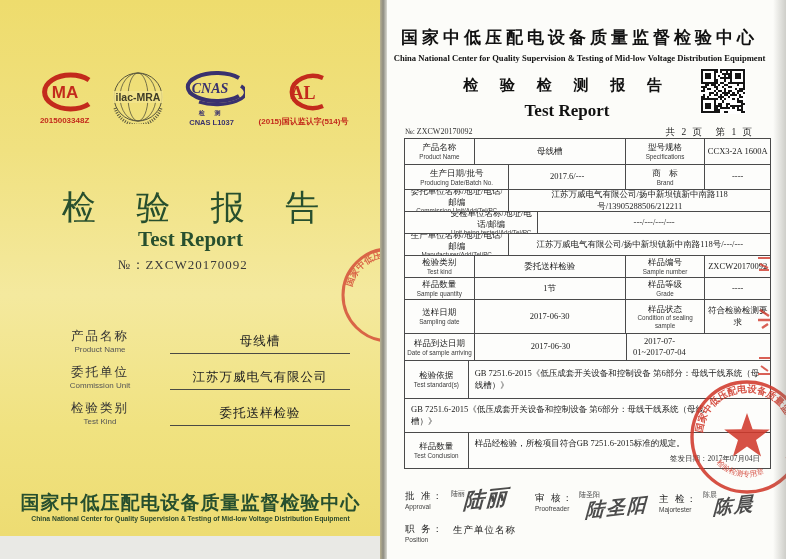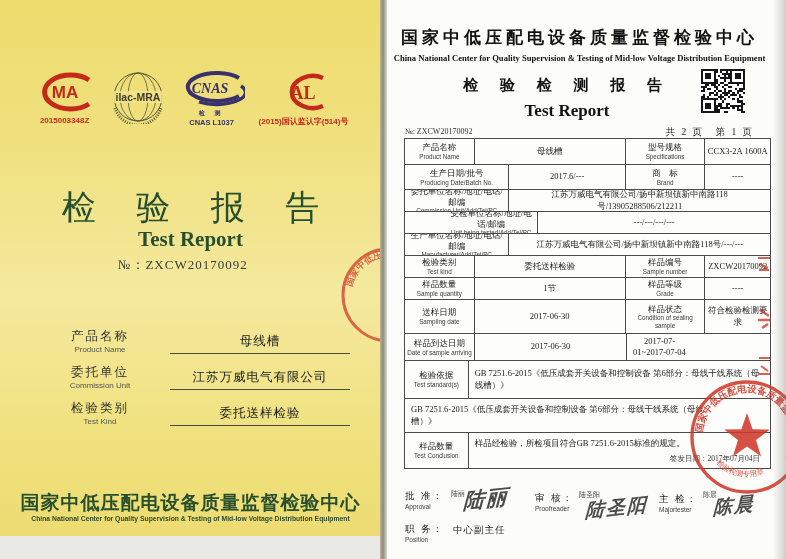--- a/index.html
+++ b/index.html
@@ -610,18 +610,18 @@
         <div class="cnl">主 检：</div>
         <div class="enl">Majortester</div>
       </div>
       <span class="printedname" style="left:316px;top:3px;">陈晨</span>
       <span class="handsig" style="left:326px;top:6px;font-size:19px;">陈晨</span>
 
       <div class="siglabel" style="left:18px;top:36px;">
         <div class="cnl">职 务：</div>
         <div class="enl">Position</div>
       </div>
-      <span class="posvalue" style="left:66px;top:37px;">中心副主任</span>
+      <span class="posvalue" style="left:66px;top:37px;">生产单位名称</span>
     </div>
 
     <div class="edge-shade"></div>
   </div>
 </div>
 
 </body></html>

